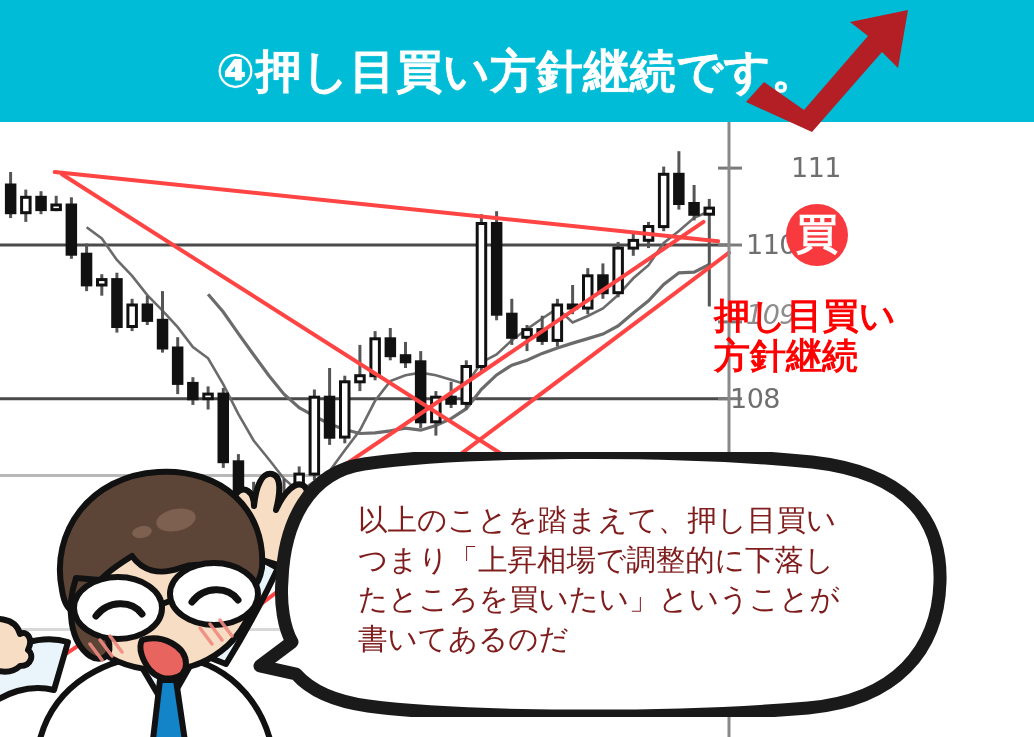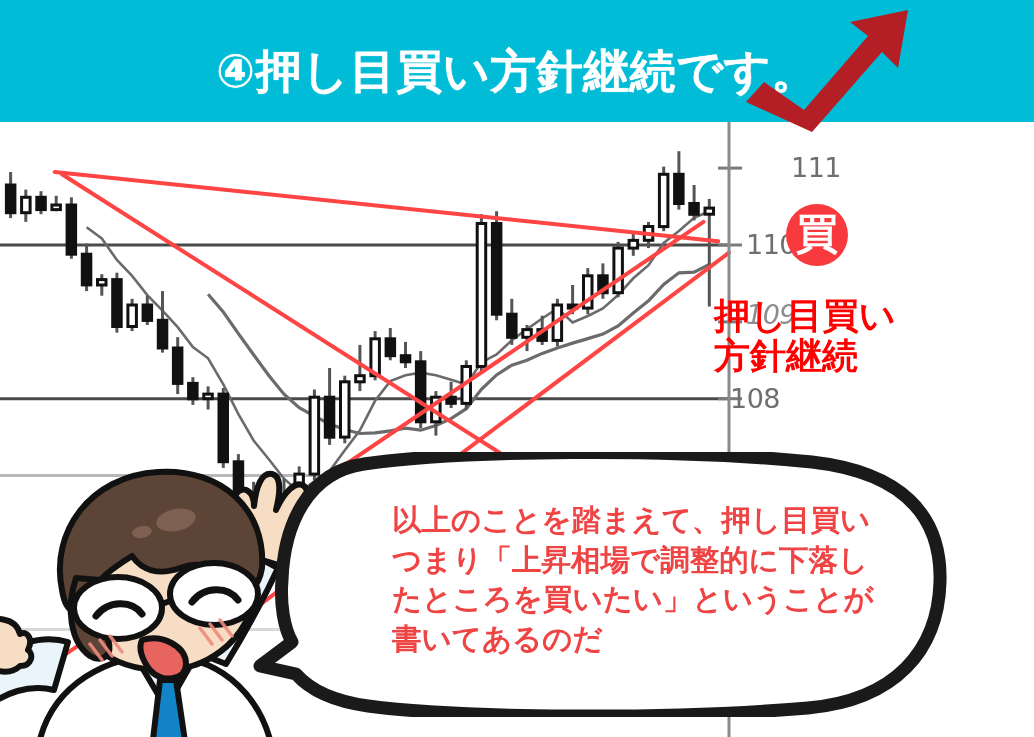--- a/index.html
+++ b/index.html
@@ -68,22 +68,22 @@
   #red-note{
     position:absolute;left:714px;top:296px;width:300px;
     color:#ff0000;font-size:36px;font-weight:bold;line-height:1.12;
     white-space:pre-line;letter-spacing:0px;
   }
 
   
   #bubble-wrap{position:absolute;left:252px;top:452px;width:700px;height:265px;}
   #bubble-svg{position:absolute;left:0;top:0;}
   #bubble-text{
-    position:absolute;left:140px;top:48px;width:560px;
-    font-size:29.5px;font-weight:bold;color:#ef4444;
+    position:absolute;left:106px;top:48px;width:560px;
+    font-size:29.5px;font-weight:normal;color:#7f1d1d;
     line-height:1.34;white-space:pre-line;letter-spacing:0px;
   }
 
   
   #character{position:absolute;left:-10px;top:458px;width:330px;height:290px;}
 </style>
 </head>
 <body>
 
 <div id="root">

